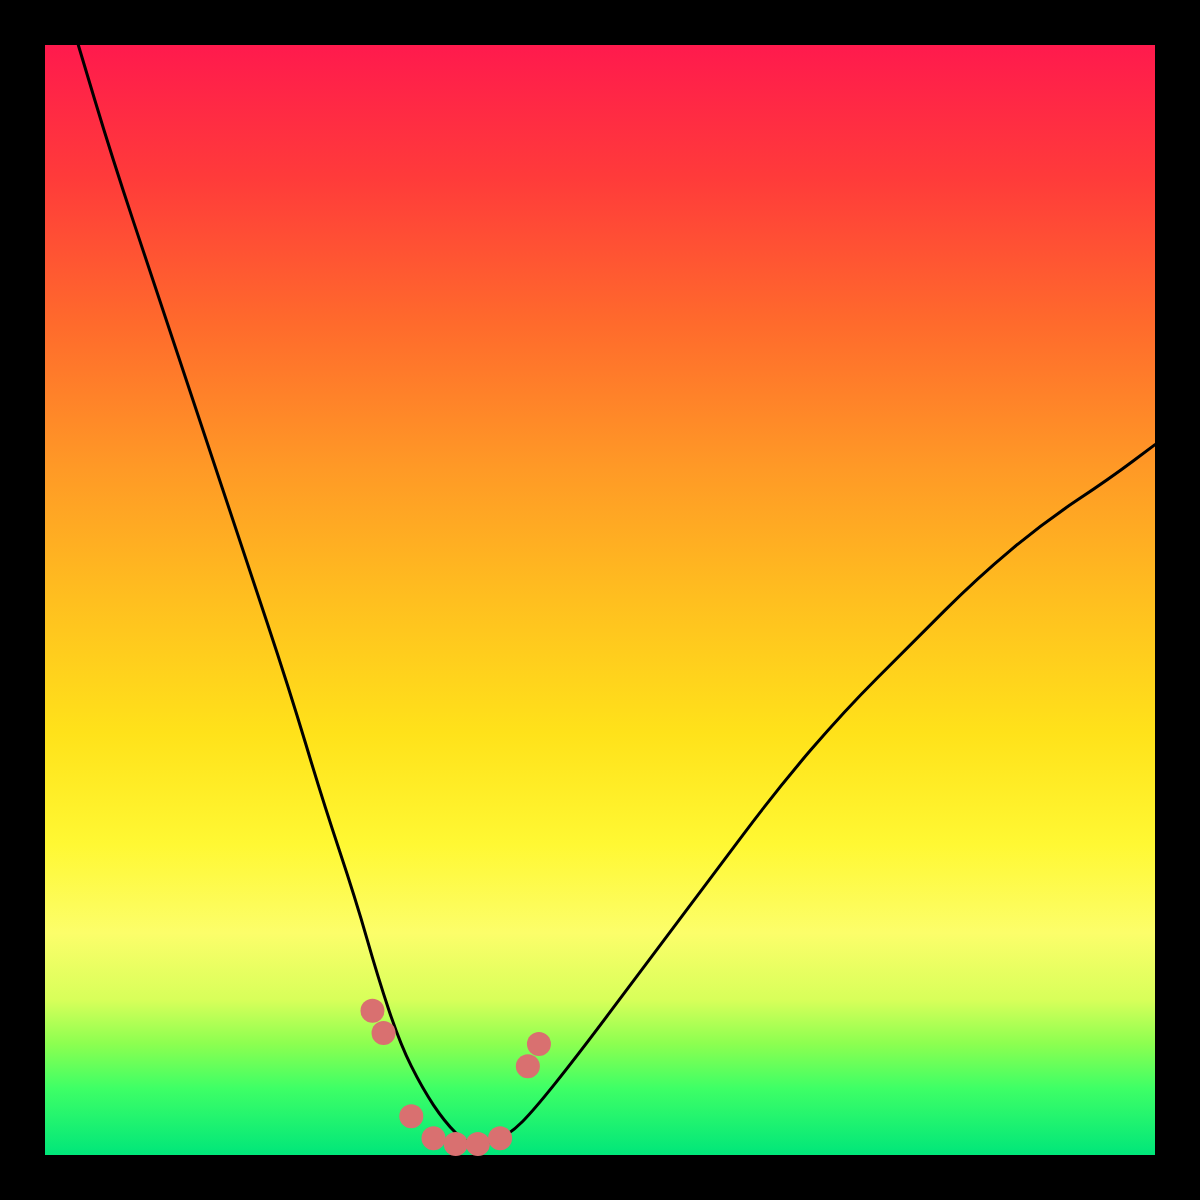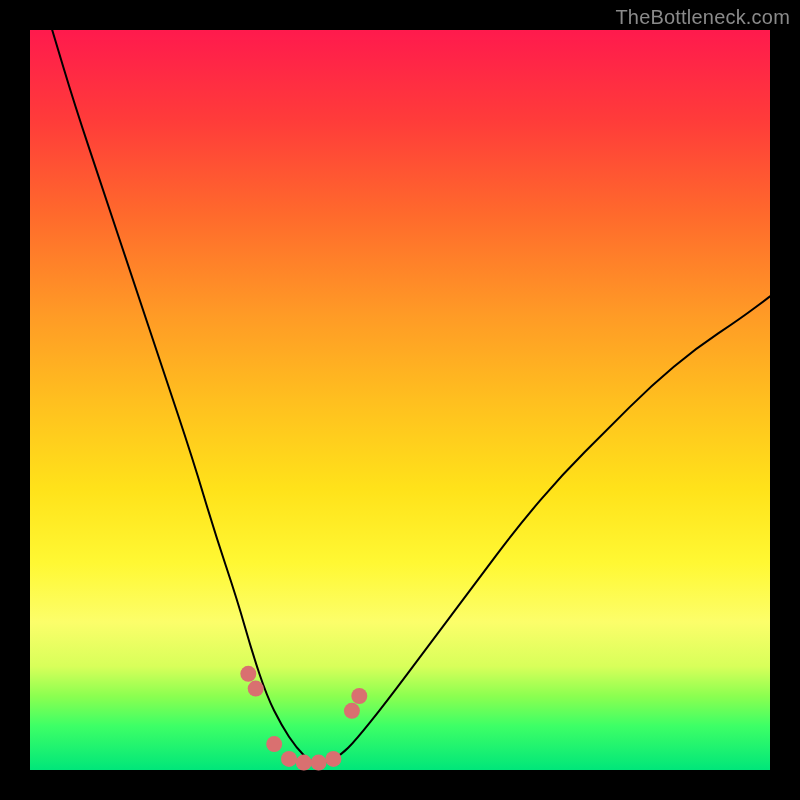--- a/index.html
+++ b/index.html
@@ -82,14 +82,13 @@
           <circle cx="244.2" cy="714.1" r="8" class="marker"></circle>
           <circle cx="259.0" cy="728.9" r="8" class="marker"></circle>
           <circle cx="273.8" cy="732.6" r="8" class="marker"></circle>
           <circle cx="288.6" cy="732.6" r="8" class="marker"></circle>
           <circle cx="303.4" cy="728.9" r="8" class="marker"></circle>
           <circle cx="321.9" cy="680.8" r="8" class="marker"></circle>
           <circle cx="329.3" cy="666.0" r="8" class="marker"></circle>
         </g>
     </svg>
   </div>
-  <div class="watermark">TheBottleneck.com</div>
 </div>
 
 </body></html>

